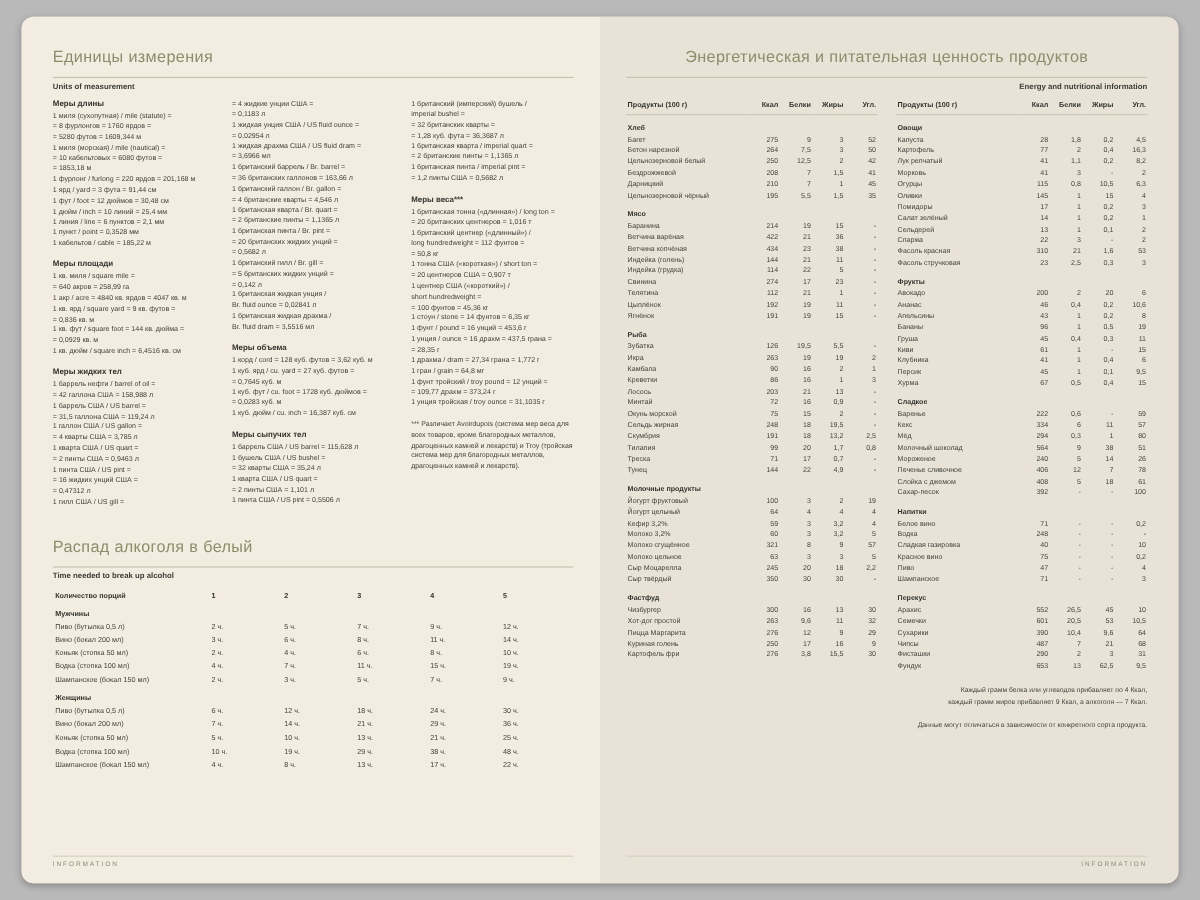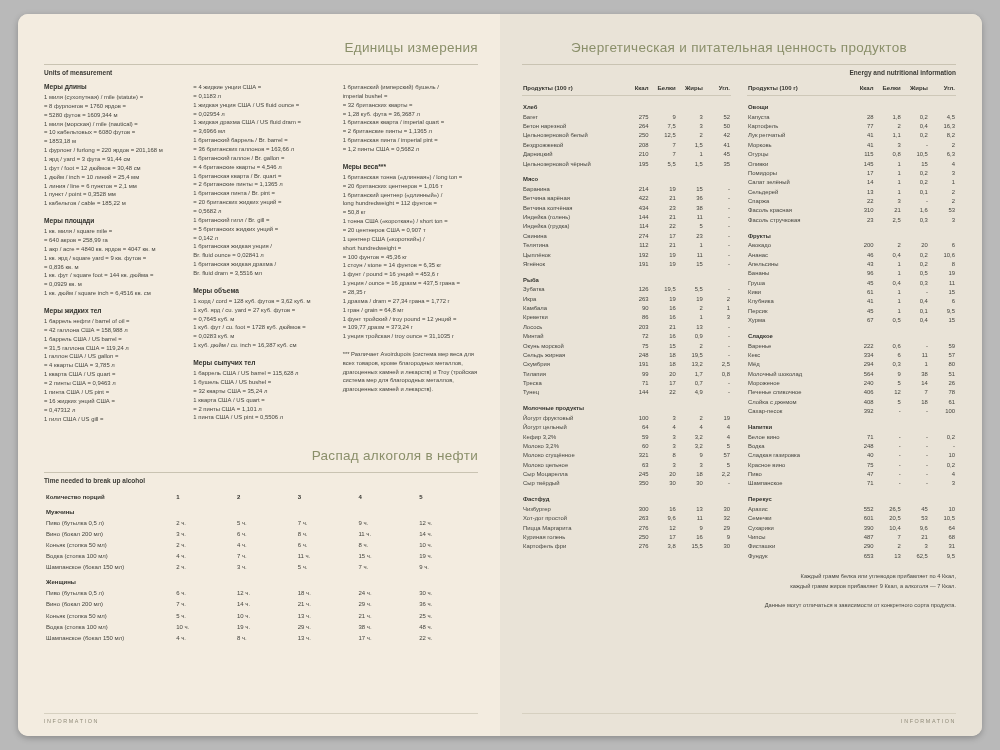--- a/index.html
+++ b/index.html
@@ -17,21 +17,21 @@
     display:flex;
   }
   .leaf { position:relative; height:100%; }
   .leaf-left { width:482px; background:#f3ece0; border-radius:10px 0 0 10px; padding:26px 22px 0 26px; }
   .leaf-right { width:482px; background:#e9e3d7; border-radius:0 10px 10px 0; padding:26px 26px 0 22px;}
   .spine { position:absolute; left:482px; top:0; width:2px; height:100%;
            background:linear-gradient(to right, rgba(0,0,0,.10), rgba(255,255,255,.5)); }
 
   .sec-title {
     color:#8a8f6a; font-size:13.5px; letter-spacing:.3px; font-weight:400;
-    padding-bottom:4px; margin-bottom:5px;text-align:right;
+    padding-bottom:4px; margin-bottom:5px;
   }
   .title-rule { border-bottom:1px solid #c9c3b2; margin-bottom:4px; }
   .sec-sub { font-size:6.5px; color:#3b3b36; font-weight:bold; margin-bottom:7px; }
   .sec-sub.right { text-align:right; }
   .sec-title.right { text-align:center; }
 
   .cols3 { display:flex; gap:14px; }
   .col { width:33.33%; }
   .grp-h { font-size:6.6px; font-weight:bold; color:#33332e; margin:0 0 3px 0; }
   .grp { margin-bottom:9px; }
@@ -199,21 +199,21 @@
               <div class="ln">1 унция тройская / troy ounce = 31,1035 г</div>
             </div>
             <div class="grp">
               <div class="note">*** Различает Avoirdupois (система мер веса для всех товаров, кроме благородных металлов, драгоценных камней и лекарств) и Troy (тройская система мер для благородных металлов, драгоценных камней и лекарств).</div>
             </div>
           </div>
       </div>
     </div>
 
     <div class="alc-wrap">
-      <div class="sec-title">Распад алкоголя в нефти</div>
+      <div class="sec-title">Распад алкоголя в белый</div>
       <div class="title-rule"></div>
       <div class="sec-sub">Time needed to break up alcohol</div>
       <table class="alc">
         <tbody id="alc-body">
             <tr class="hdr">
               <th class="colw1">Количество порций</th>
               <th class="colw num">1</th>
               <th class="colw num">2</th>
               <th class="colw num">3</th>
               <th class="colw num">4</th>

